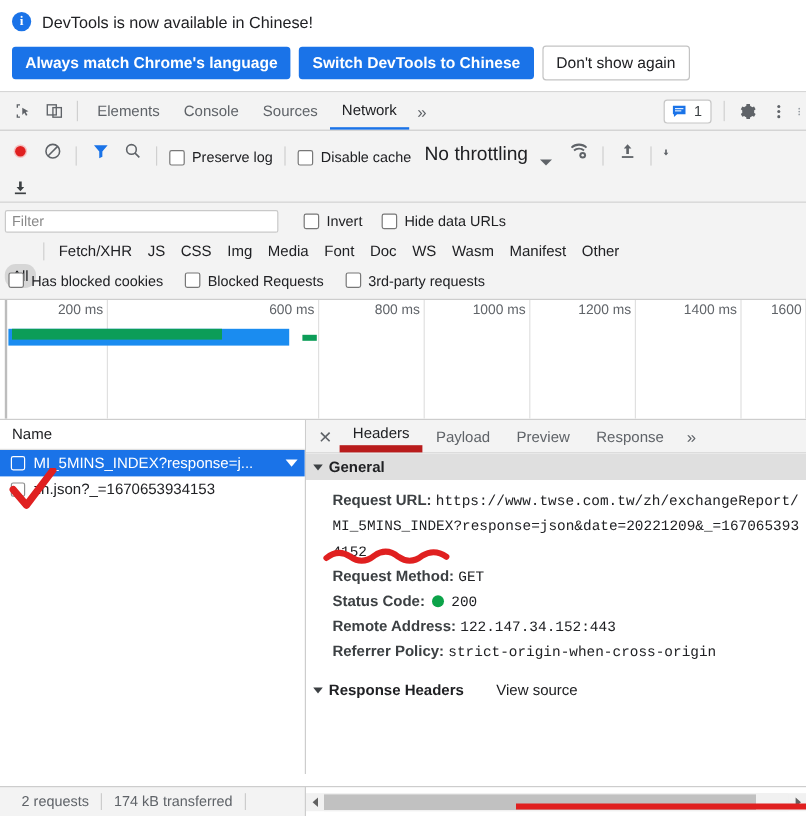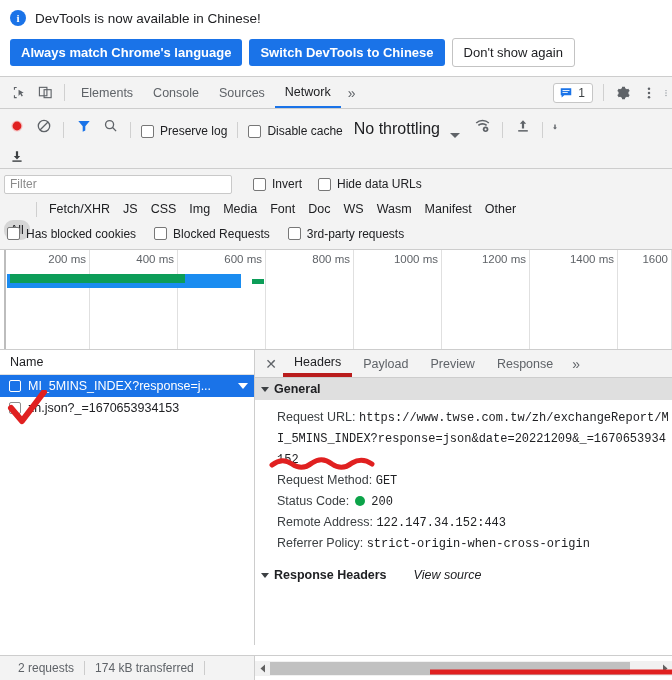--- a/index.html
+++ b/index.html
@@ -189,41 +189,41 @@
   .dt-tabs {
     height: 28px; display: flex; align-items: center;
     border-bottom: 1px solid #cdcdcd;
     background: #f3f3f3; padding-left: 4px;
   }
   .dt-close { width: 24px; height:24px; display:flex;align-items:center;justify-content:center;cursor:pointer;color:#5f6368;font-size:14px;}
   .dt-tab {
     padding: 0 11px; height: 27px; display:flex;align-items:center;
     font-size: 12.5px; color: #5f6368; cursor:pointer; white-space: nowrap;
   }
-  .dt-tab.active { color: #202124; border-bottom: 4px solid #b91c1c; }
+  .dt-tab.active { color: #202124; border-bottom: 6px solid #b91c1c; }
   .dt-more { padding: 0 8px; font-size: 14px; color:#5f6368; cursor:pointer;}
 
   .headers-body { flex: 1; overflow: hidden; background:#fff; }
   .section-head {
     background: #dfdfdf; height: 22px;
     display: flex; align-items: center; gap: 5px;
     padding-left: 6px;
     font-size: 12.5px; font-weight: bold; color: #202124;
     cursor: pointer;
   }
   .tri { width:0;height:0;border-left:5px solid #3c4043;border-top:4px solid transparent;border-bottom:4px solid transparent; flex:0 0 auto;}
   .tri.open { border-left:4px solid transparent;border-right:4px solid transparent;border-top:5px solid #3c4043; border-bottom:none;}
-  .view-source { font-size: 12.5px; font-weight: normal; color:#202124; margin-left: 22px; cursor:pointer;font-style:italic;}
+  .view-source { font-size: 12.5px; font-weight: normal; color:#202124; margin-left: 22px; cursor:pointer;}
   .hdr-rows { padding: 7px 0 0 22px; }
   .hdr-row {
     font-size: 12.5px; line-height: 20px;
     color: #202124; position: relative;
     word-break: break-all;
   }
-  .hdr-key { font-weight: normal; color: #3c4043; font-family: "Liberation Sans", sans-serif; }
+  .hdr-key { font-weight: bold; color: #3c4043; font-family: "Liberation Sans", sans-serif; }
   .hdr-val { font-family: "Liberation Mono", monospace; font-size: 12px; color: #202124; }
   .status-dot {
     display:inline-block; width: 10px; height: 10px;
     border-radius: 50%; background: #0ca349; vertical-align: middle;
     margin: 0 3px 1px 2px;
   }
 
   
   .bottombar { display: flex; height: 25px; position: absolute; bottom: 0; left:0; right:0;}
   .bb-left {
@@ -430,23 +430,20 @@
       </label>
     </div>
   </div>
 
   <div class="overview">
     <div class="ov-ruler">
       <div class="ov-leftedge"></div>
       <div class="ov-tick" style="left:0px;width:90px">
           <span class="ov-tick-label" style="left:90px">200 ms</span>
         </div>
-      <div class="ov-tick" style="left:90px;width:88px">
-          <span class="ov-tick-label" style="left:88px">400 ms</span>
-        </div>
       <div class="ov-tick" style="left:178px;width:88px">
           <span class="ov-tick-label" style="left:88px">600 ms</span>
         </div>
       <div class="ov-tick" style="left:266px;width:88px">
           <span class="ov-tick-label" style="left:88px">800 ms</span>
         </div>
       <div class="ov-tick" style="left:354px;width:88px">
           <span class="ov-tick-label" style="left:88px">1000 ms</span>
         </div>
       <div class="ov-tick" style="left:442px;width:88px">

